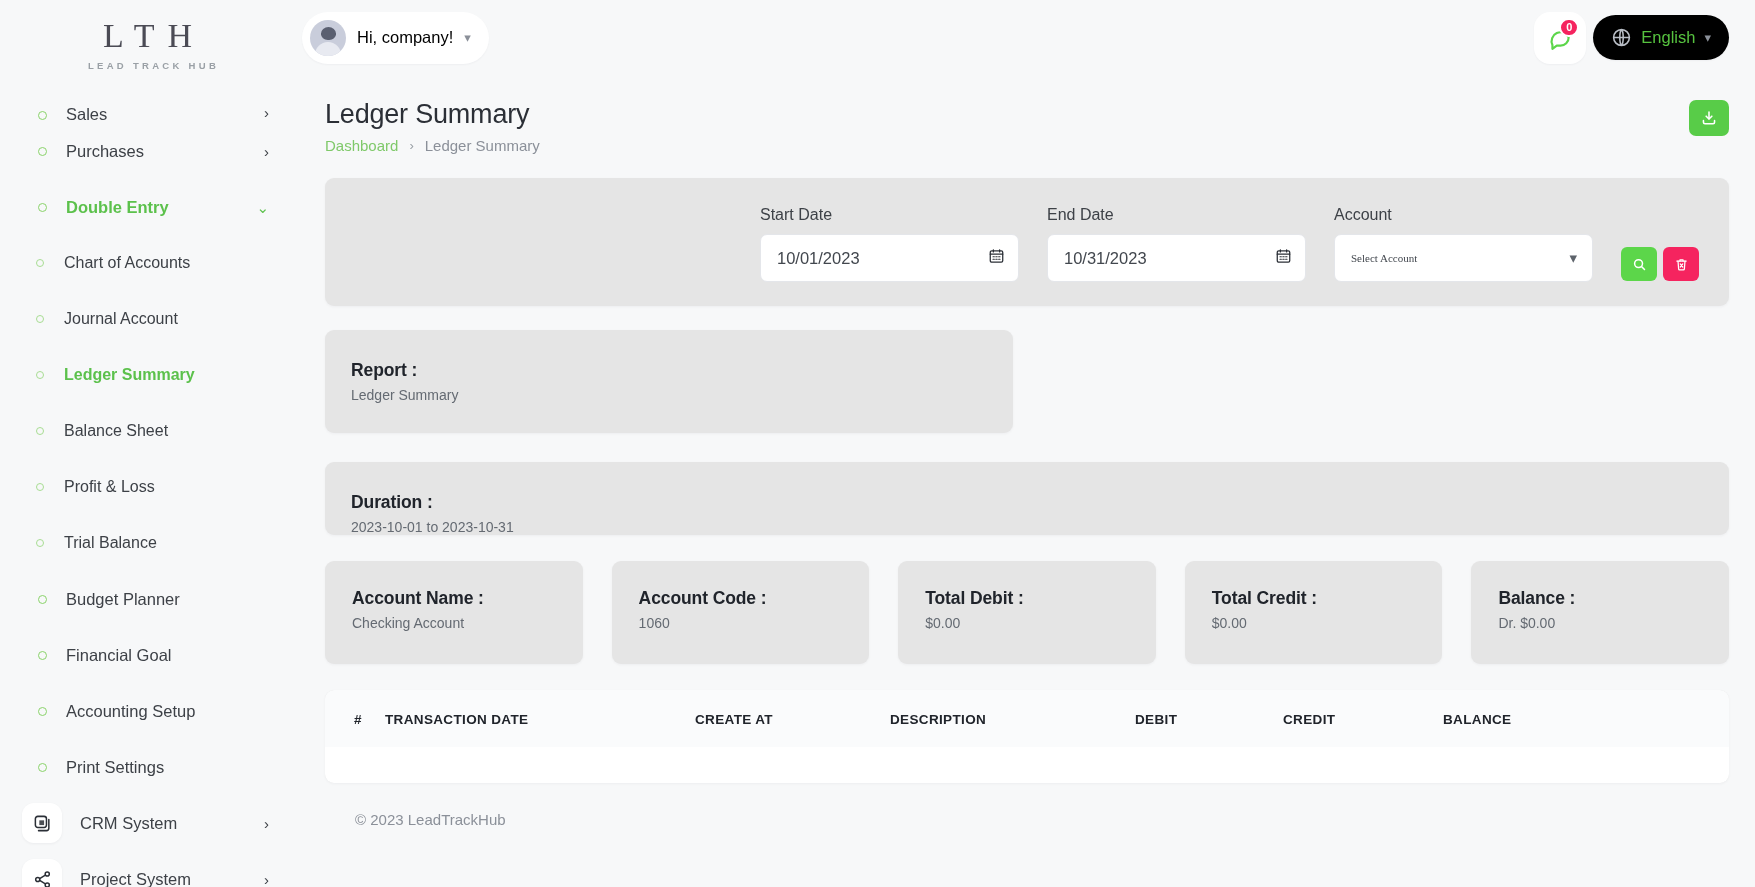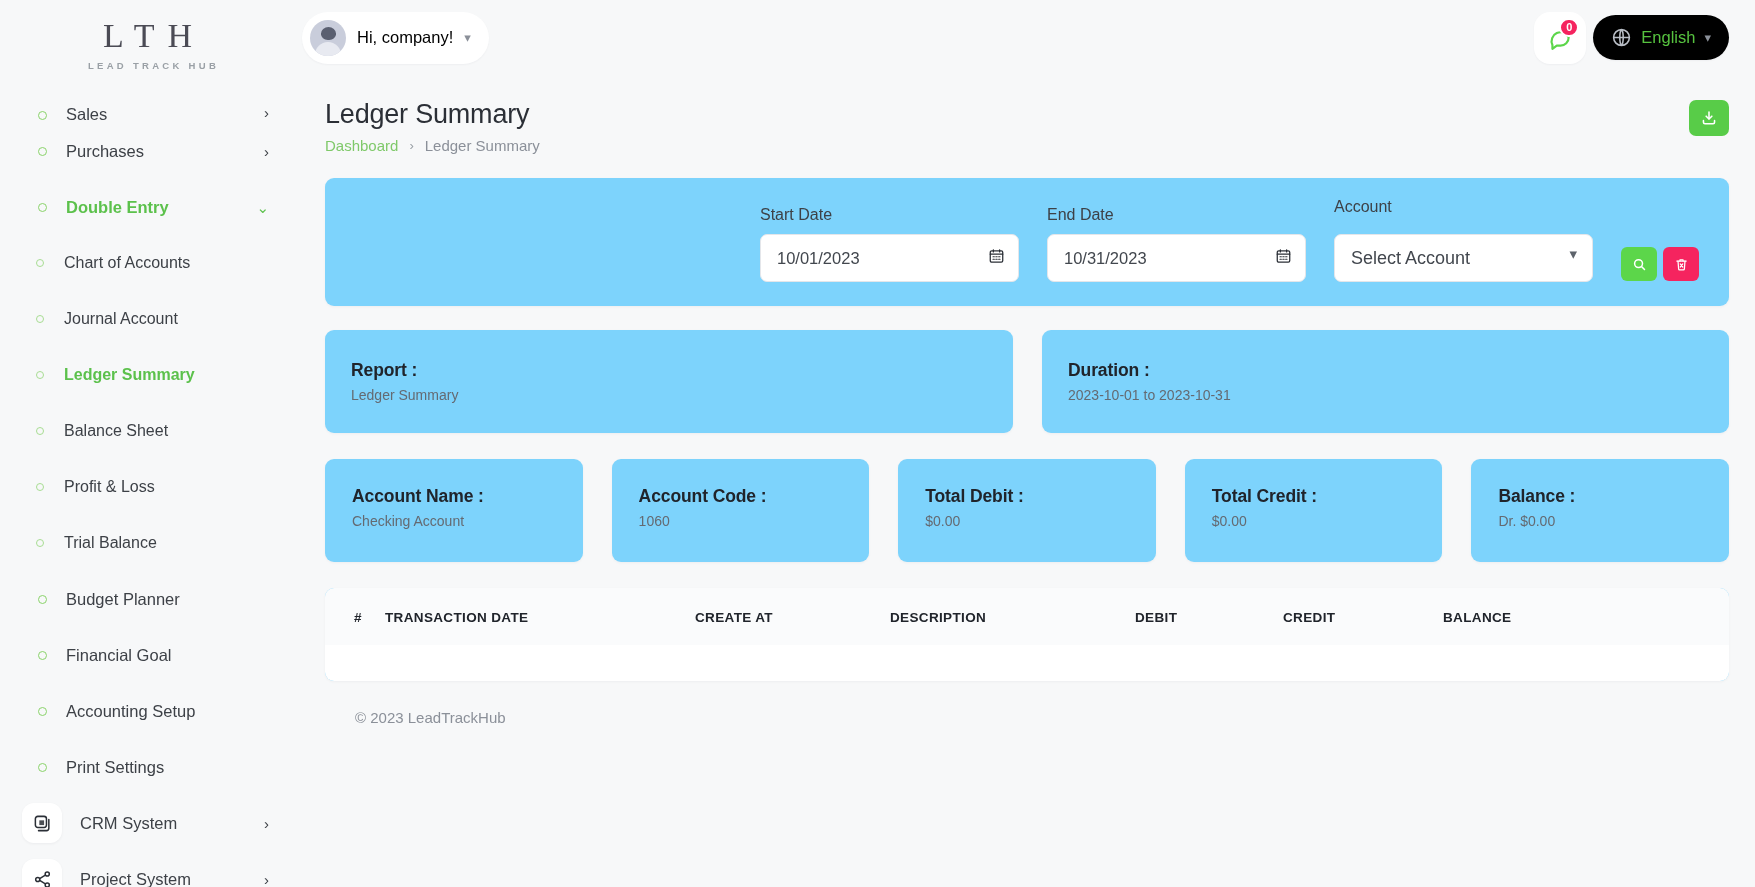--- a/index.html
+++ b/index.html
@@ -144,21 +144,21 @@
   .dl-btn {
     margin-left: auto; margin-top: 3px;
     width: 40px; height: 36px; border-radius: 7px;
     background: #58cc48; border: none; cursor: pointer;
     display: flex; align-items: center; justify-content: center;
   }
 
   .content { padding: 0 26px 0 30px; }
 
   .card {
-    background: #7dd3fc; border-radius: 9px;
+    background: #e5e5e5; border-radius: 9px;
     box-shadow: 0 1px 3px rgba(16,24,40,.045);
   }
 
   
   .filter-card {
     margin-top: 24px; height: 128px;
     display: flex; align-items: flex-end;
     padding: 0 30px 24px 30px; gap: 28px;
   }
   .filter-spacer { flex: 1 1 auto; }
@@ -174,41 +174,41 @@
     padding: 0 42px 0 16px;
     font-family: "Liberation Sans", sans-serif;
   }
   .cal-ico {
     position: absolute; right: 14px; top: 50%;
     transform: translateY(-50%); pointer-events: none;
   }
   .f-select {
     width: 259px; height: 48px; border: 1px solid #e4e6ea;
     border-radius: 7px; background: #fff;
-    font-size: 18px; color: #42474e;
+    font-size: 11px; color: #42474e;
     padding: 0 40px 0 16px;
     appearance: none; -webkit-appearance: none;
-    font-family: Liberation Sans, sans-serif; cursor: pointer; margin-top: 8px;
+    font-family: Liberation Serif, serif; cursor: pointer;
   }
   .sel-caret {
     position: absolute; right: 16px; top: 50%;
     transform: translateY(-50%); pointer-events: none;
     color: #5d636b; font-size: 15px;
   }
   .f-actions { display: flex; gap: 6px; padding-bottom: 1px; }
   .icon-btn {
     width: 36px; height: 34px; border: none; border-radius: 6px;
     display: flex; align-items: center; justify-content: center;
     cursor: pointer;
   }
   .icon-btn.search { background: #5cd64a; }
   .icon-btn.clear { background: #f5245f; }
 
   
-  .report-row { display: flex; gap: 29px; margin-top: 24px; }
+  .report-row { display: flex; gap: 29px; margin-top: 24px; flex-direction: column; }
   .report-card { height: 103px; padding: 30px 0 0 26px; }
   .report-card.a { width: 688px; }
   .report-card.b { flex: 1; }
   .kv-title {
     font-size: 17.5px; color: #20242b; font-weight: 700;
     letter-spacing: -.1px;
   }
   .kv-value { font-size: 14px; color: #646a72; margin-top: 6px; }
 
   

